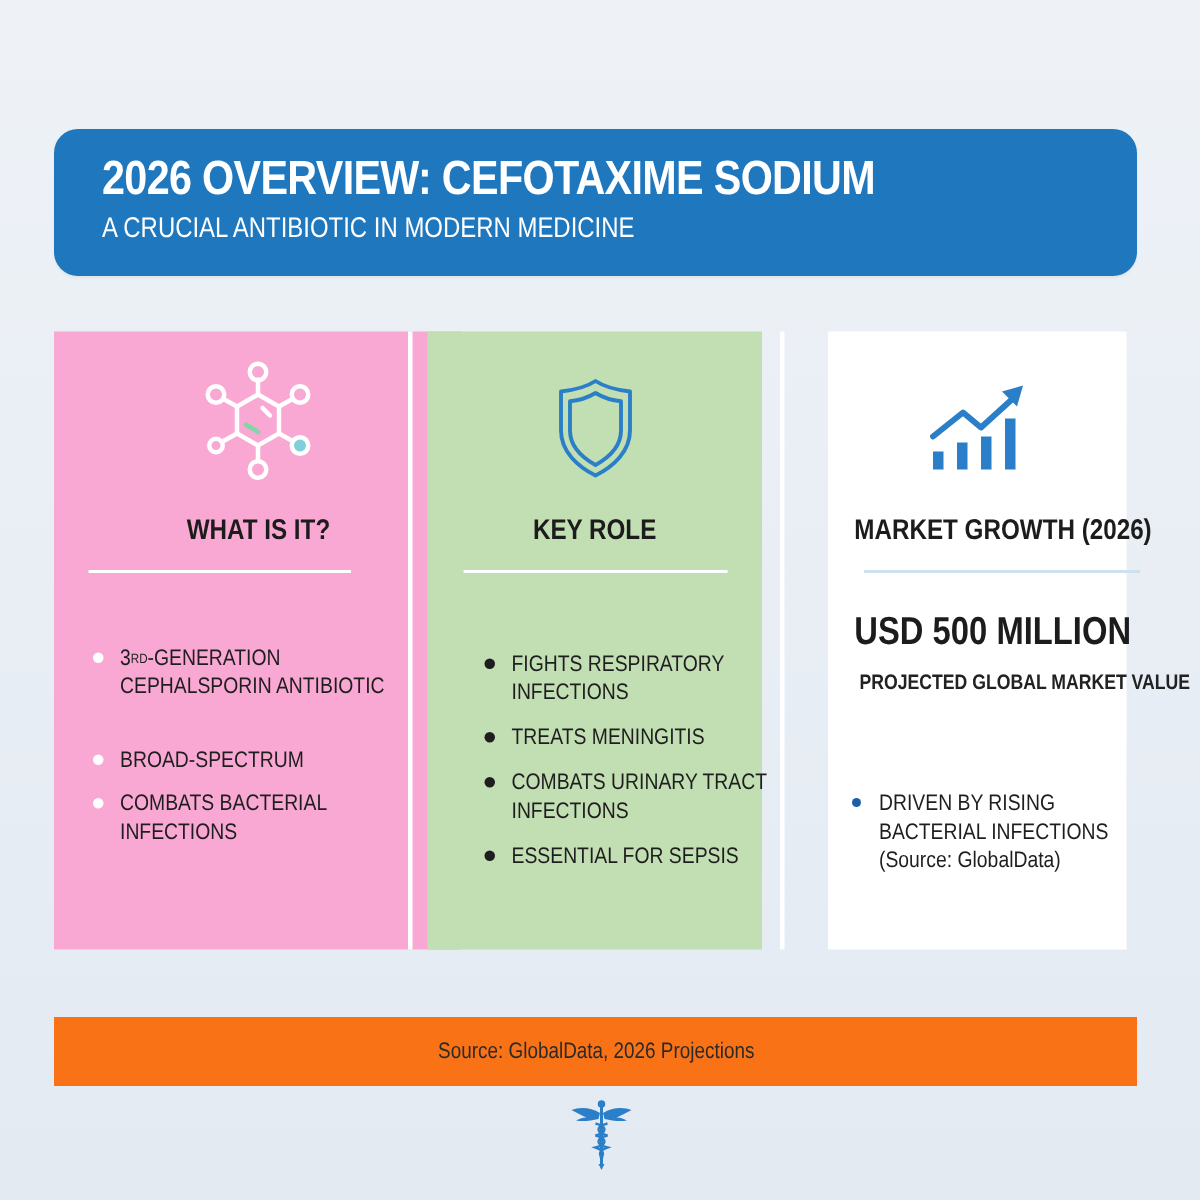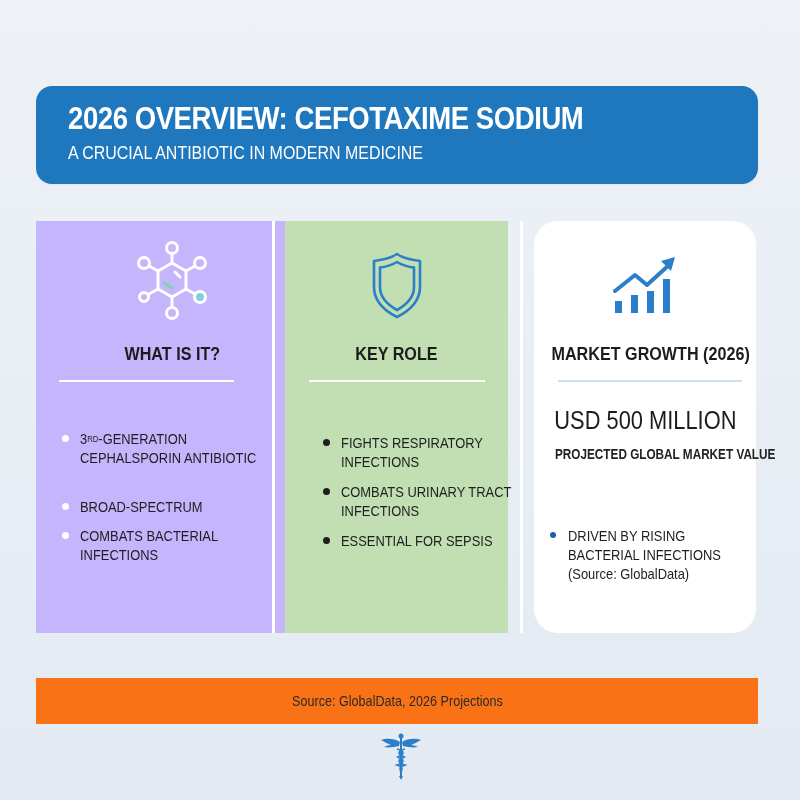--- a/index.html
+++ b/index.html
@@ -46,23 +46,23 @@
       white-space: nowrap;
       transform: scaleX(0.84);
       transform-origin: left top;
     }
     
     .card {
       position: absolute;
       top: 221px;
       height: 412px;
     }
-    .card-blue { left: 36px; width: 272px; background: #c4b5fd; }
+    .card-blue { left: 36px; width: 272px; background: #f9a8d4; }
     .card-green { left: 285px; width: 223px; background: #c2deb3; }
-    .card-white { left: 534px; width: 222px; background: #ffffff; border-radius: 24px; }
+    .card-white { left: 552px; width: 199px; background: #ffffff; }
     .divider-v {
       position: absolute;
       top: 221px;
       height: 412px;
       width: 3px;
       background: #ffffff;
     }
     .card-icon {
       position: absolute;
       left: 50%;
@@ -124,21 +124,21 @@
       vertical-align: top;
       position: relative;
       top: 1px;
     }
     .big-value {
       position: absolute;
       left: 0;
       width: 100%;
       top: 184px;
       text-align: center;
-      font-weight: normal;
+      font-weight: bold;
       font-size: 26px;
       color: #1c1c1c;
       white-space: nowrap;
     }
     .big-value span { display: inline-block; transform: scaleX(0.84); }
     .value-caption {
       position: absolute;
       left: 0;
       width: 100%;
       top: 225px;
@@ -234,20 +234,24 @@
       <path d="M30 3 C36 7 44 9 53 10 L53 36 C53 50 42 60 30 66 C18 60 7 50 7 36 L7 10 C16 9 24 7 30 3 Z"></path>
       <path d="M30 11 C35 14 41 16 47 16.5 L47 36 C47 47 39 54 30 59 C21 54 13 47 13 36 L13 16.5 C19 16 25 14 30 11 Z"></path>
     </g>
   </svg>
   <div class="card-heading"><span>KEY ROLE</span></div>
   <div class="card-rule" style="left:24px; width:176px; background:#ffffff;"></div>
   <ul class="bullets" style="top:180px; left:34px">
     <li>
       <span class="dot" style="background:#1e1e1e"></span>
       <span class="txt"><span>FIGHTS RESPIRATORY</span><br><span>INFECTIONS</span></span>
+    </li>
+    <li style="margin-top:11px">
+      <span class="dot" style="background:#1e1e1e"></span>
+      <span class="txt">TREATS MENINGITIS</span>
     </li>
     <li style="margin-top:11px">
       <span class="dot" style="background:#1e1e1e"></span>
       <span class="txt"><span>COMBATS URINARY TRACT</span><br><span>INFECTIONS</span></span>
     </li>
     <li style="margin-top:11px">
       <span class="dot" style="background:#1e1e1e"></span>
       <span class="txt">ESSENTIAL FOR SEPSIS</span>
     </li>
   </ul>

